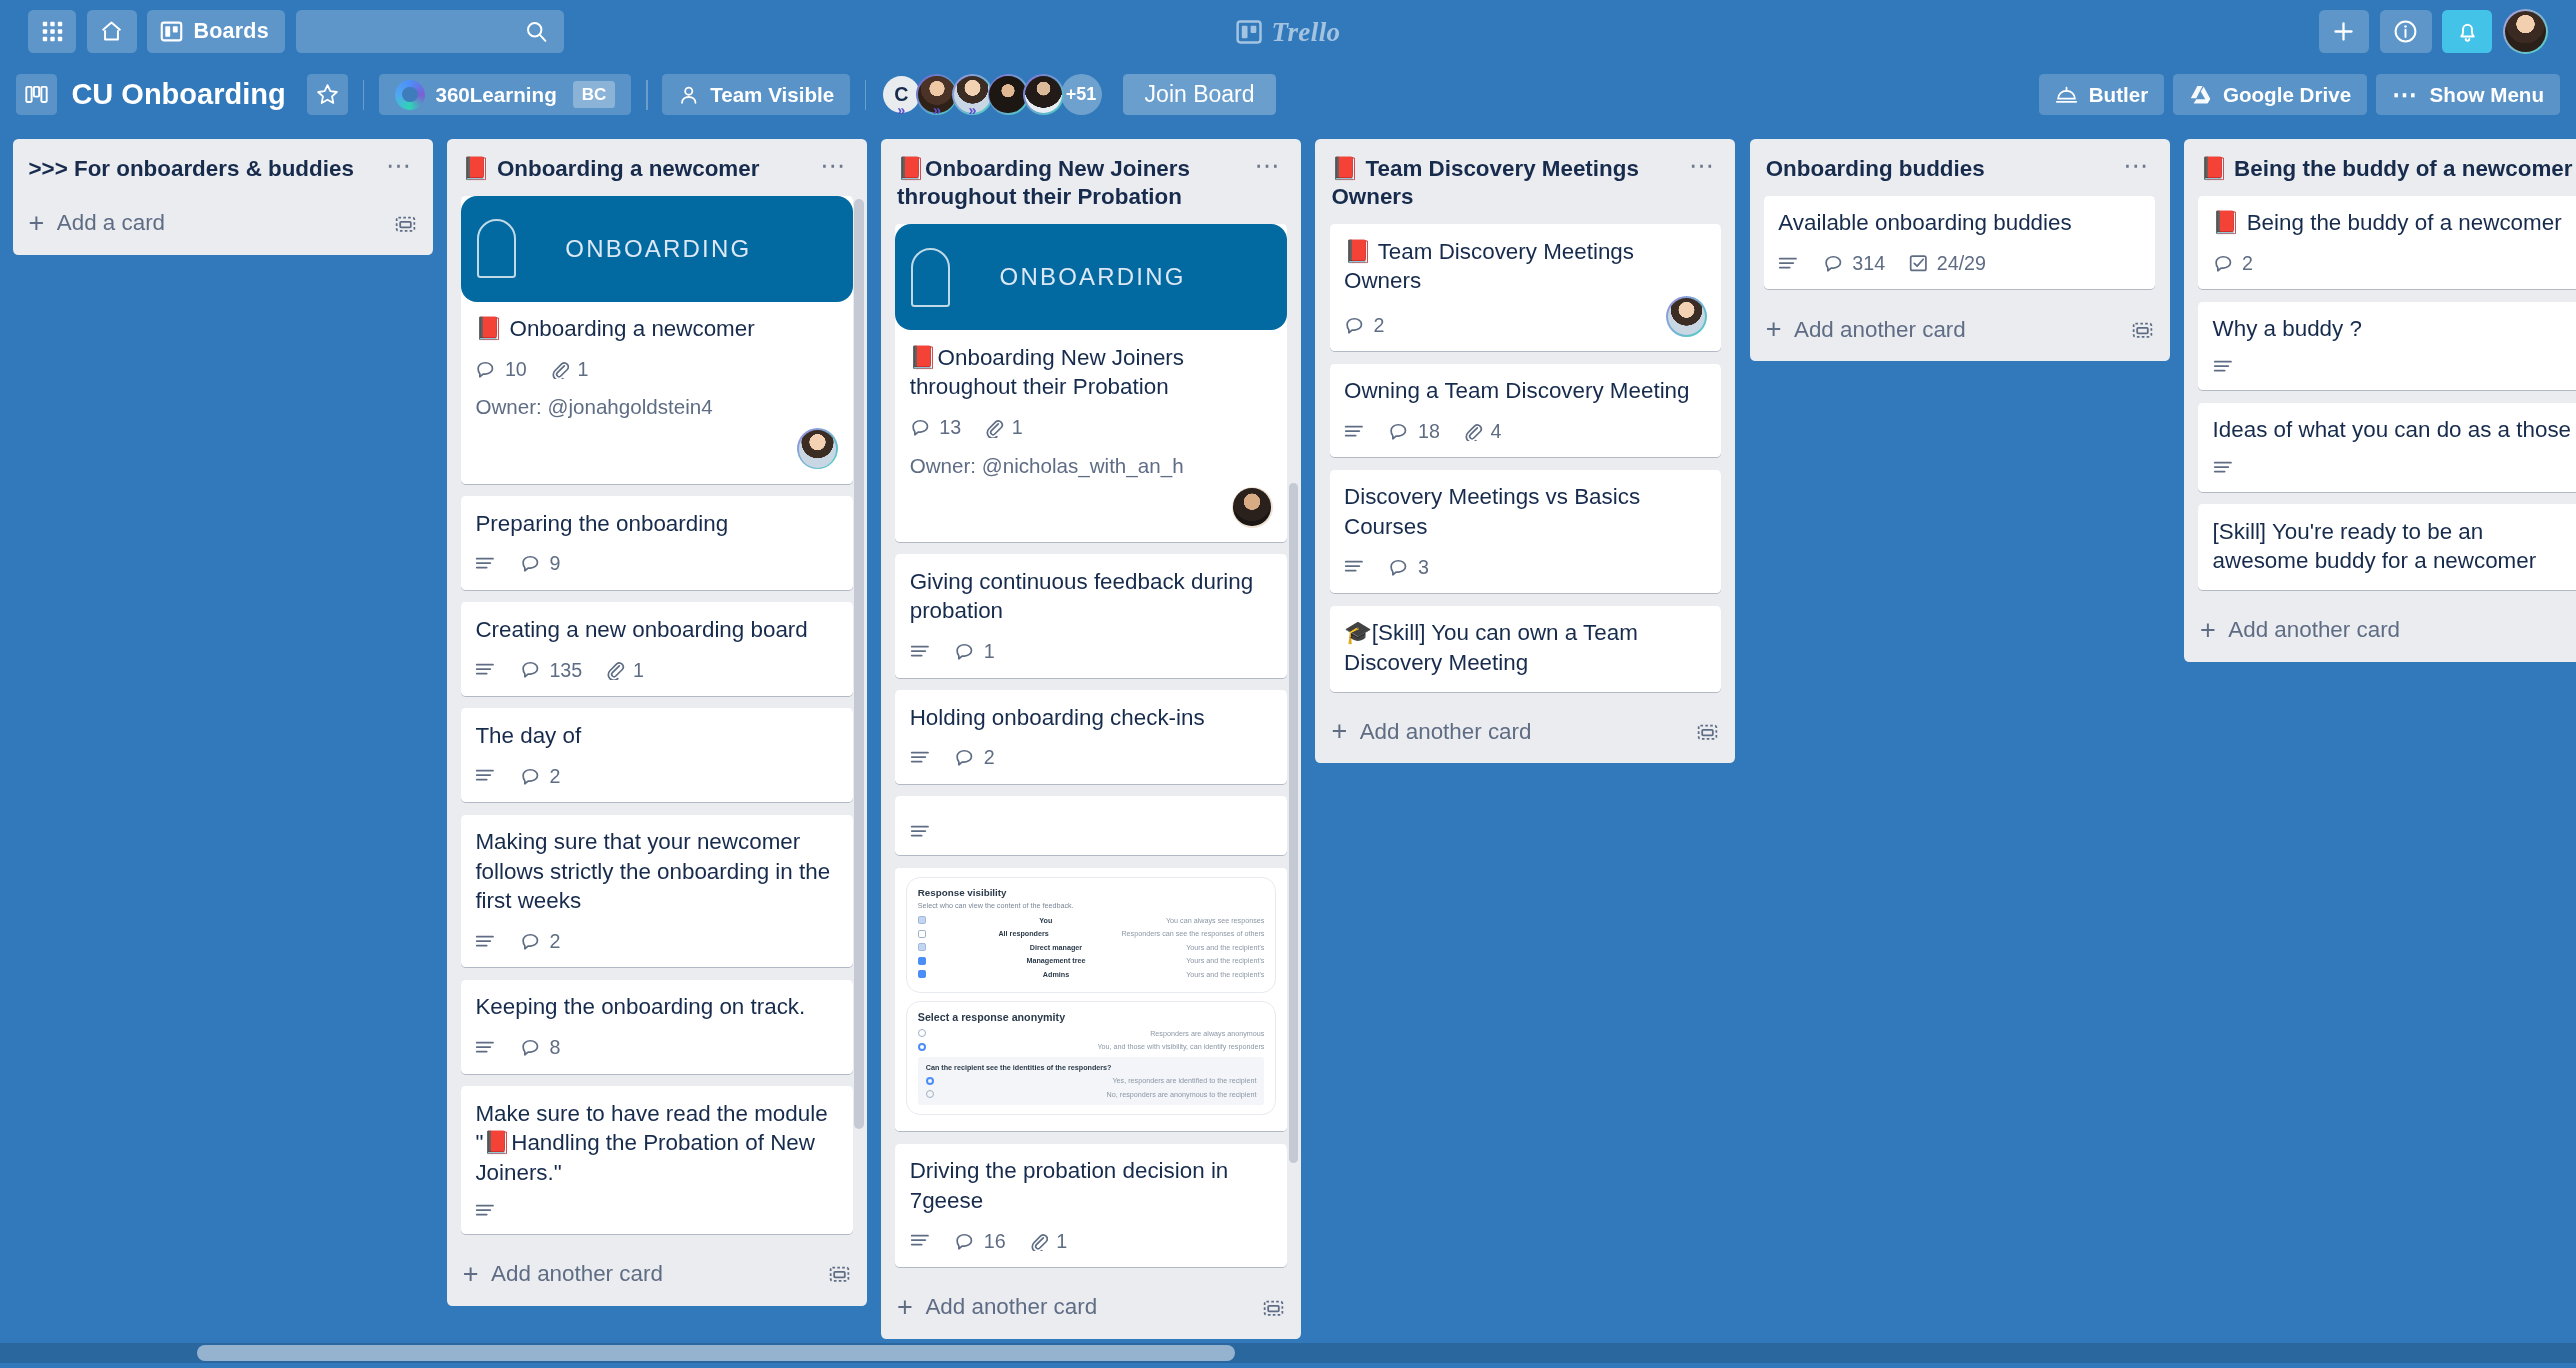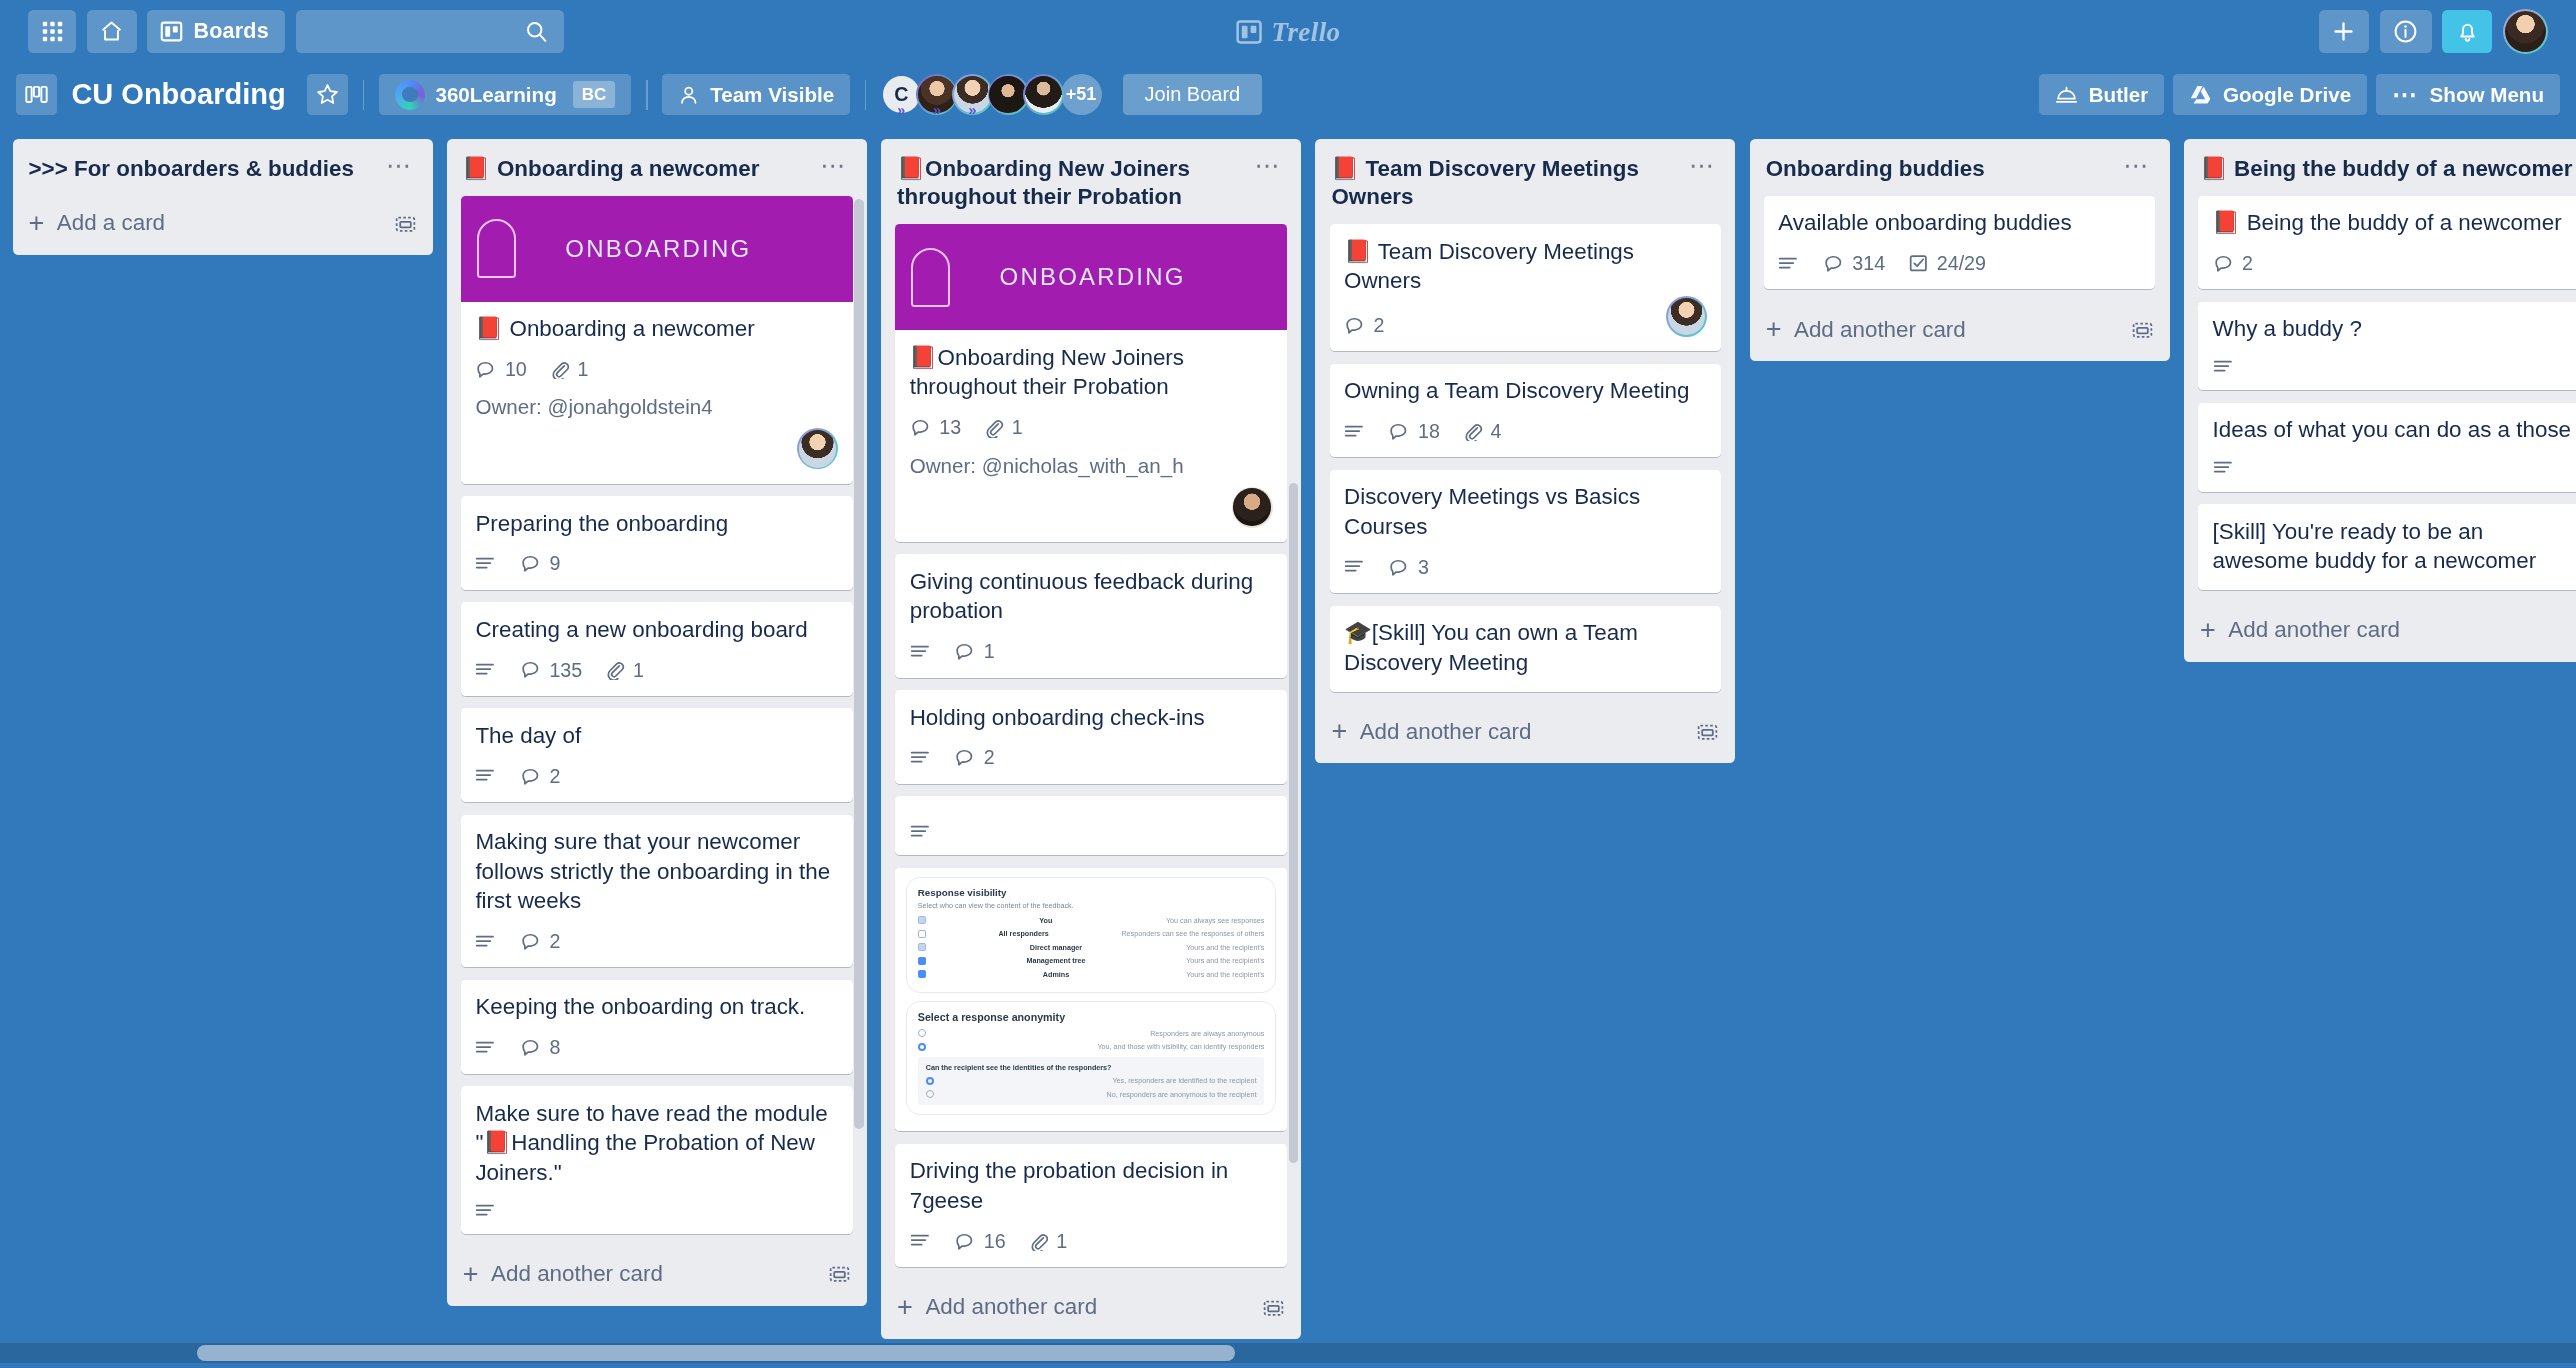--- a/index.html
+++ b/index.html
@@ -137,21 +137,21 @@
     display: flex; align-items: center; justify-content: center;
     margin-left: -3.6px; cursor: pointer;
   }
   .chev {
     position: absolute; bottom: -1.8px; left: 50%; transform: translateX(-50%);
     color: #5a4fcf; font-size: 14.3px; line-height: 1; font-weight: bold;
   }
   .join-btn {
     height: 41px; border-radius: 4.5px;
     background: rgba(255,255,255,0.28);
-    color: #fff; font-size: 20px;
+    color: #fff; font-size: 23px;
     display: flex; align-items: center; padding: 0 21.5px;
     margin-left: 12.5px; cursor: pointer;
   }
   .bb-right { margin-left: auto; display: flex; align-items: center; gap: 9px; }
 
   
   .canvas {
     height: calc(1369px - 125px);
     position: relative;
     overflow: hidden;
@@ -215,25 +215,26 @@
   .card-owner { margin-top: 14.3px; font-size: 20.6px; color: #5e6c84; }
   .card-avatar-row { display: flex; justify-content: flex-end; margin-top: 9px; }
   .card-avatar {
     width: 41px; height: 41px; border-radius: 50%;
     padding: 1.8px;
   }
   .card-avatar .face { width: 100%; height: 100%; border-radius: 50%; overflow: hidden; }
 
   
   .cover {
-    background: #a21caf;
+    background: #0369a1;
     height: 106px;
     display: flex; align-items: center;
     padding: 0 16px;
     position: relative;
+    border-radius: 16px;
   }
   .cover-badge {
     width: 39px; height: 59px;
     border: 2.7px solid rgba(255,255,255,.75);
     border-radius: 19.7px 19.7px 3.6px 3.6px;
   }
   .cover-text {
     flex: 1; text-align: center;
     color: #dce8f5; font-size: 24px; letter-spacing: 2.2px;
     padding-right: 36px;

